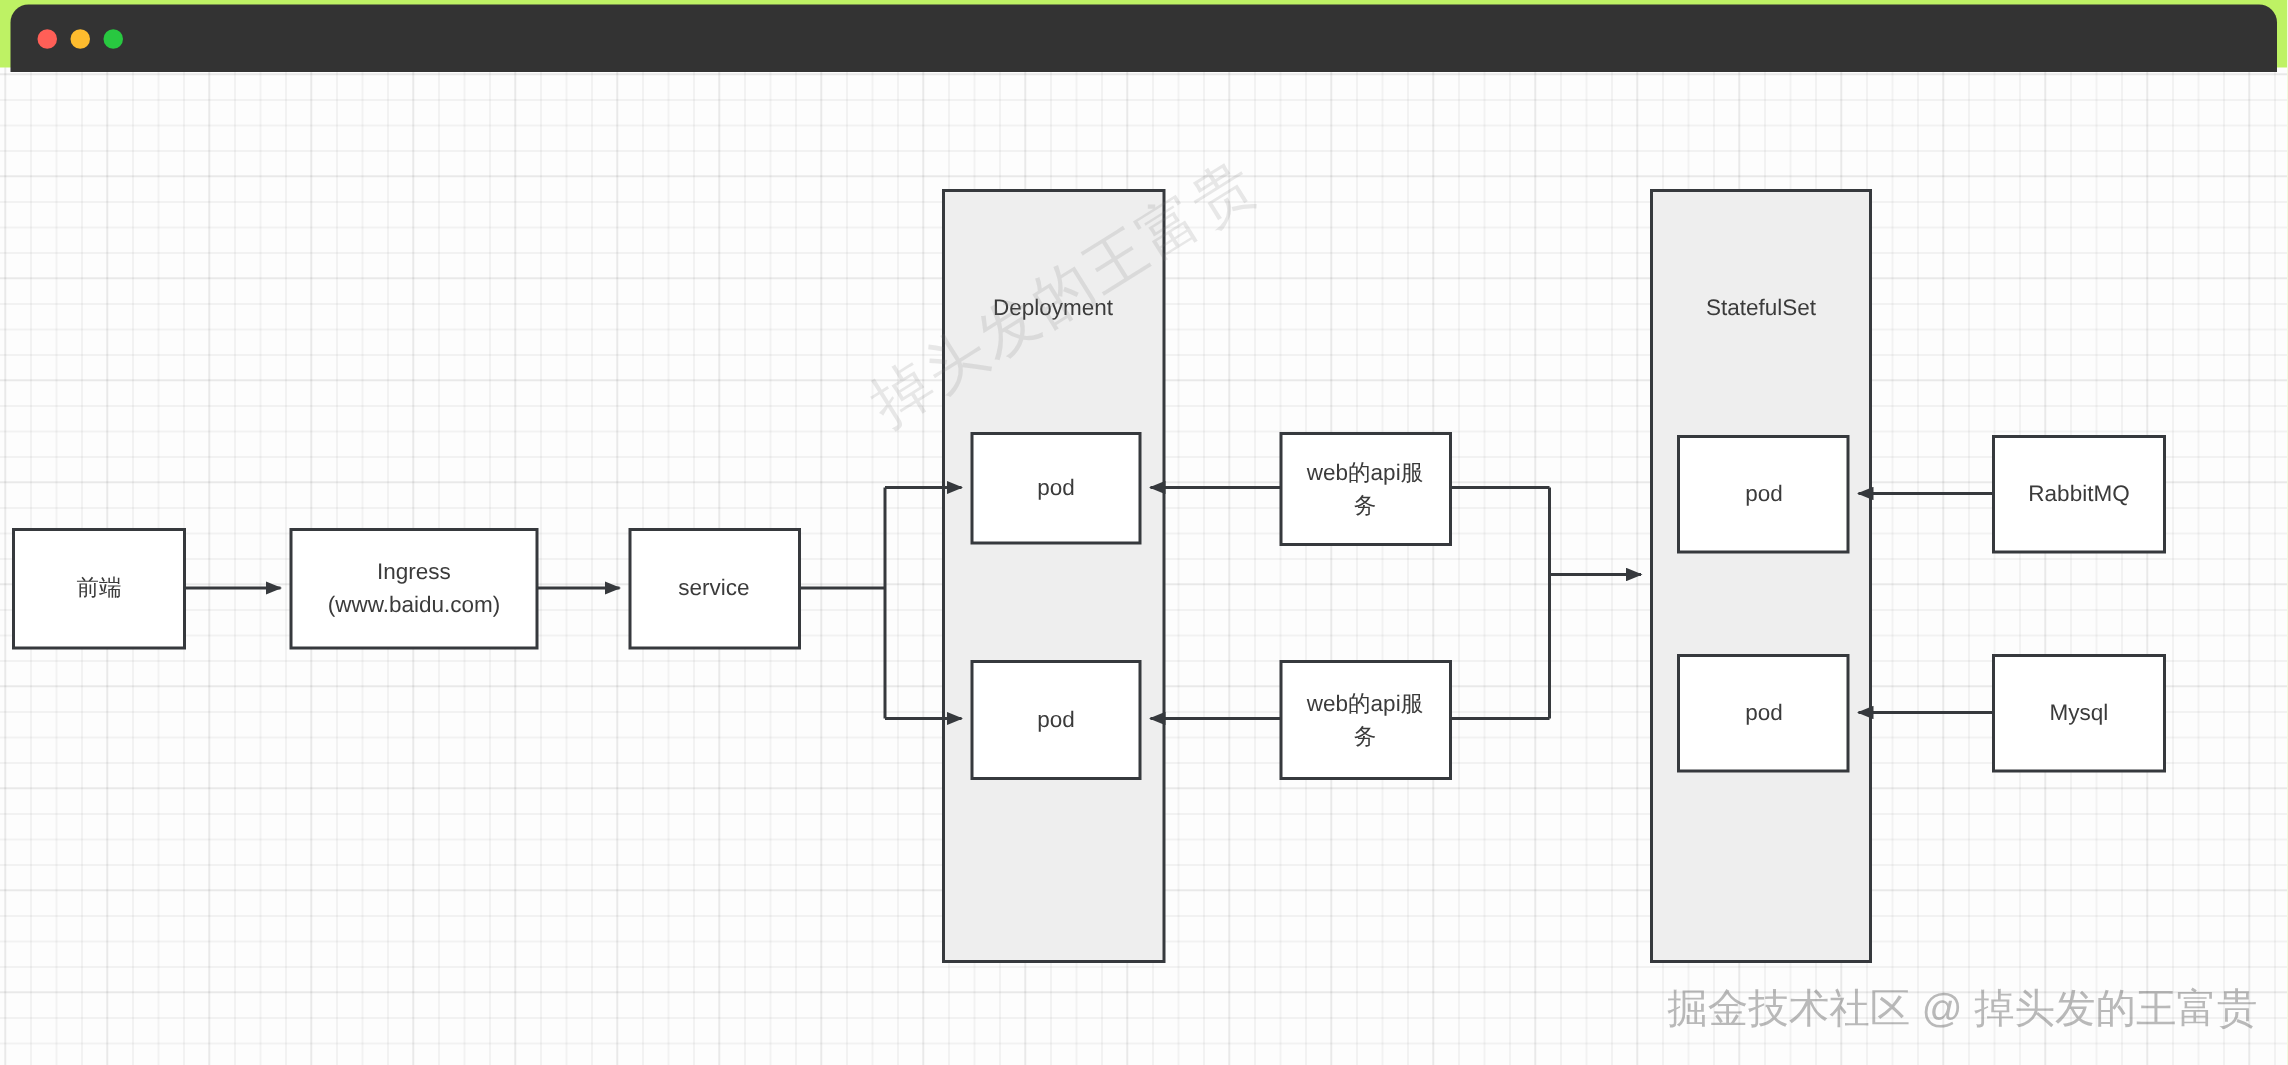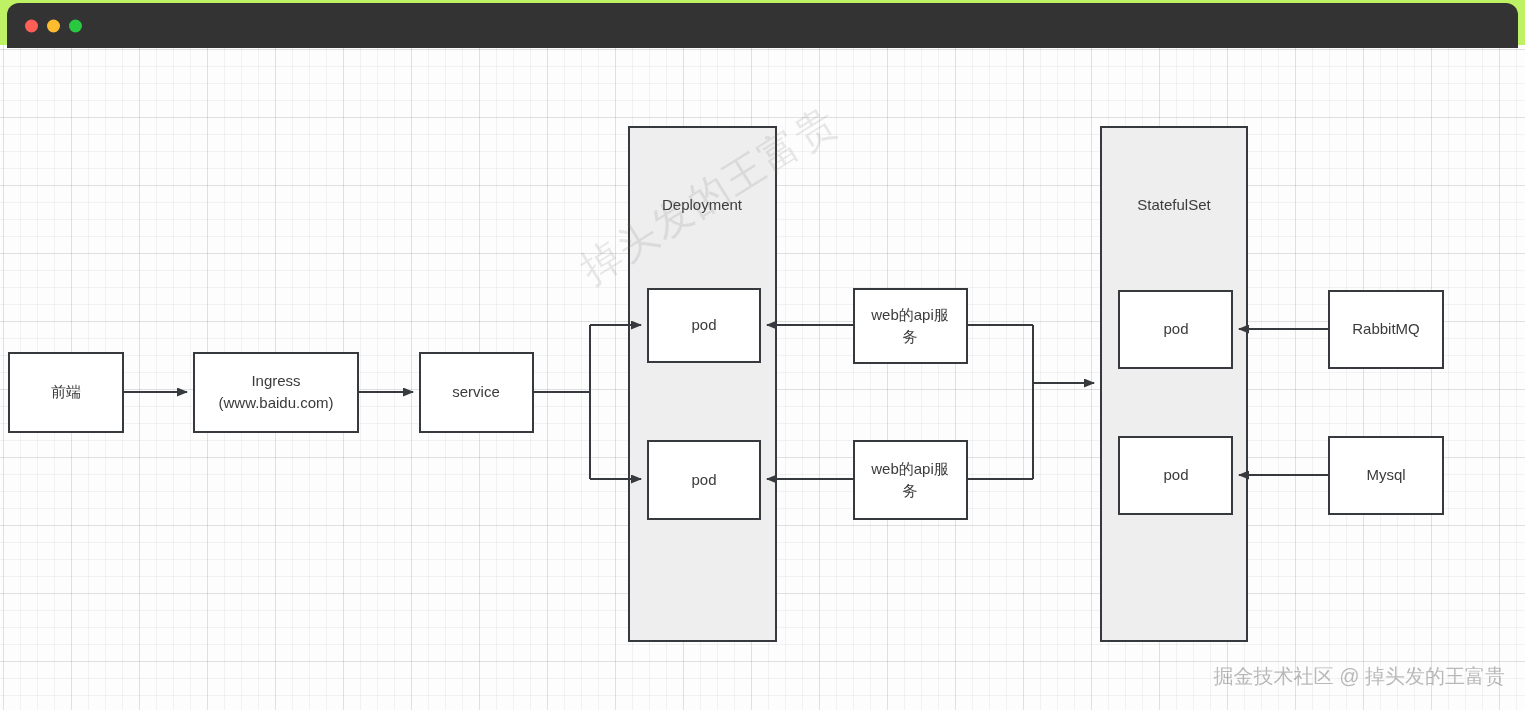--- a/index.html
+++ b/index.html
@@ -120,21 +120,21 @@
     transform: rotate(-32deg);
     transform-origin: left top;
     pointer-events: none;
     letter-spacing: 2px;
   }
   .wm-footer {
     position: absolute;
     right: 20px;
     bottom: 20px;
     z-index: 20;
-    font-size: 20px;
+    font-size: 27px;
     color: rgba(110,110,110,0.48);
     font-family: "Liberation Sans", "DejaVu Sans", sans-serif;
     white-space: nowrap;
     pointer-events: none;
   }
 </style>
 </head>
 <body>
 
 <div id="app">

